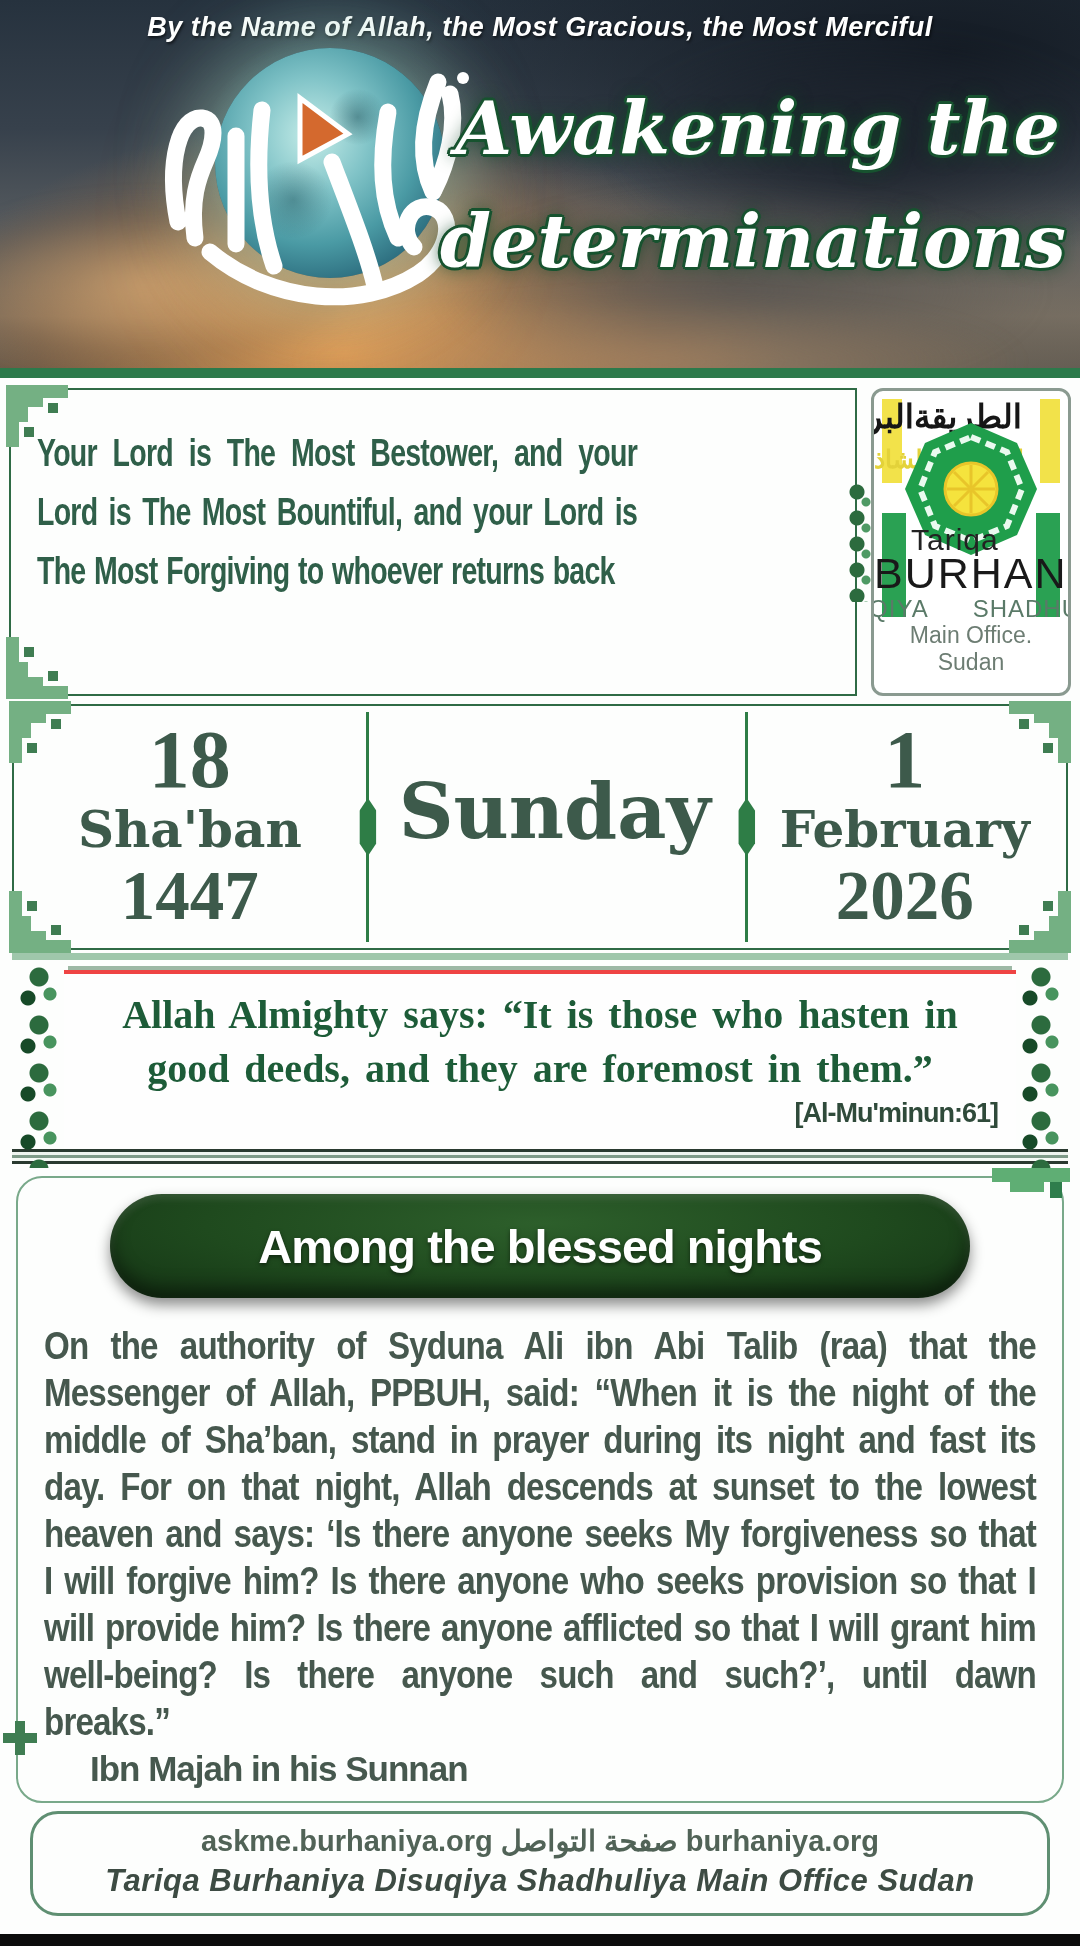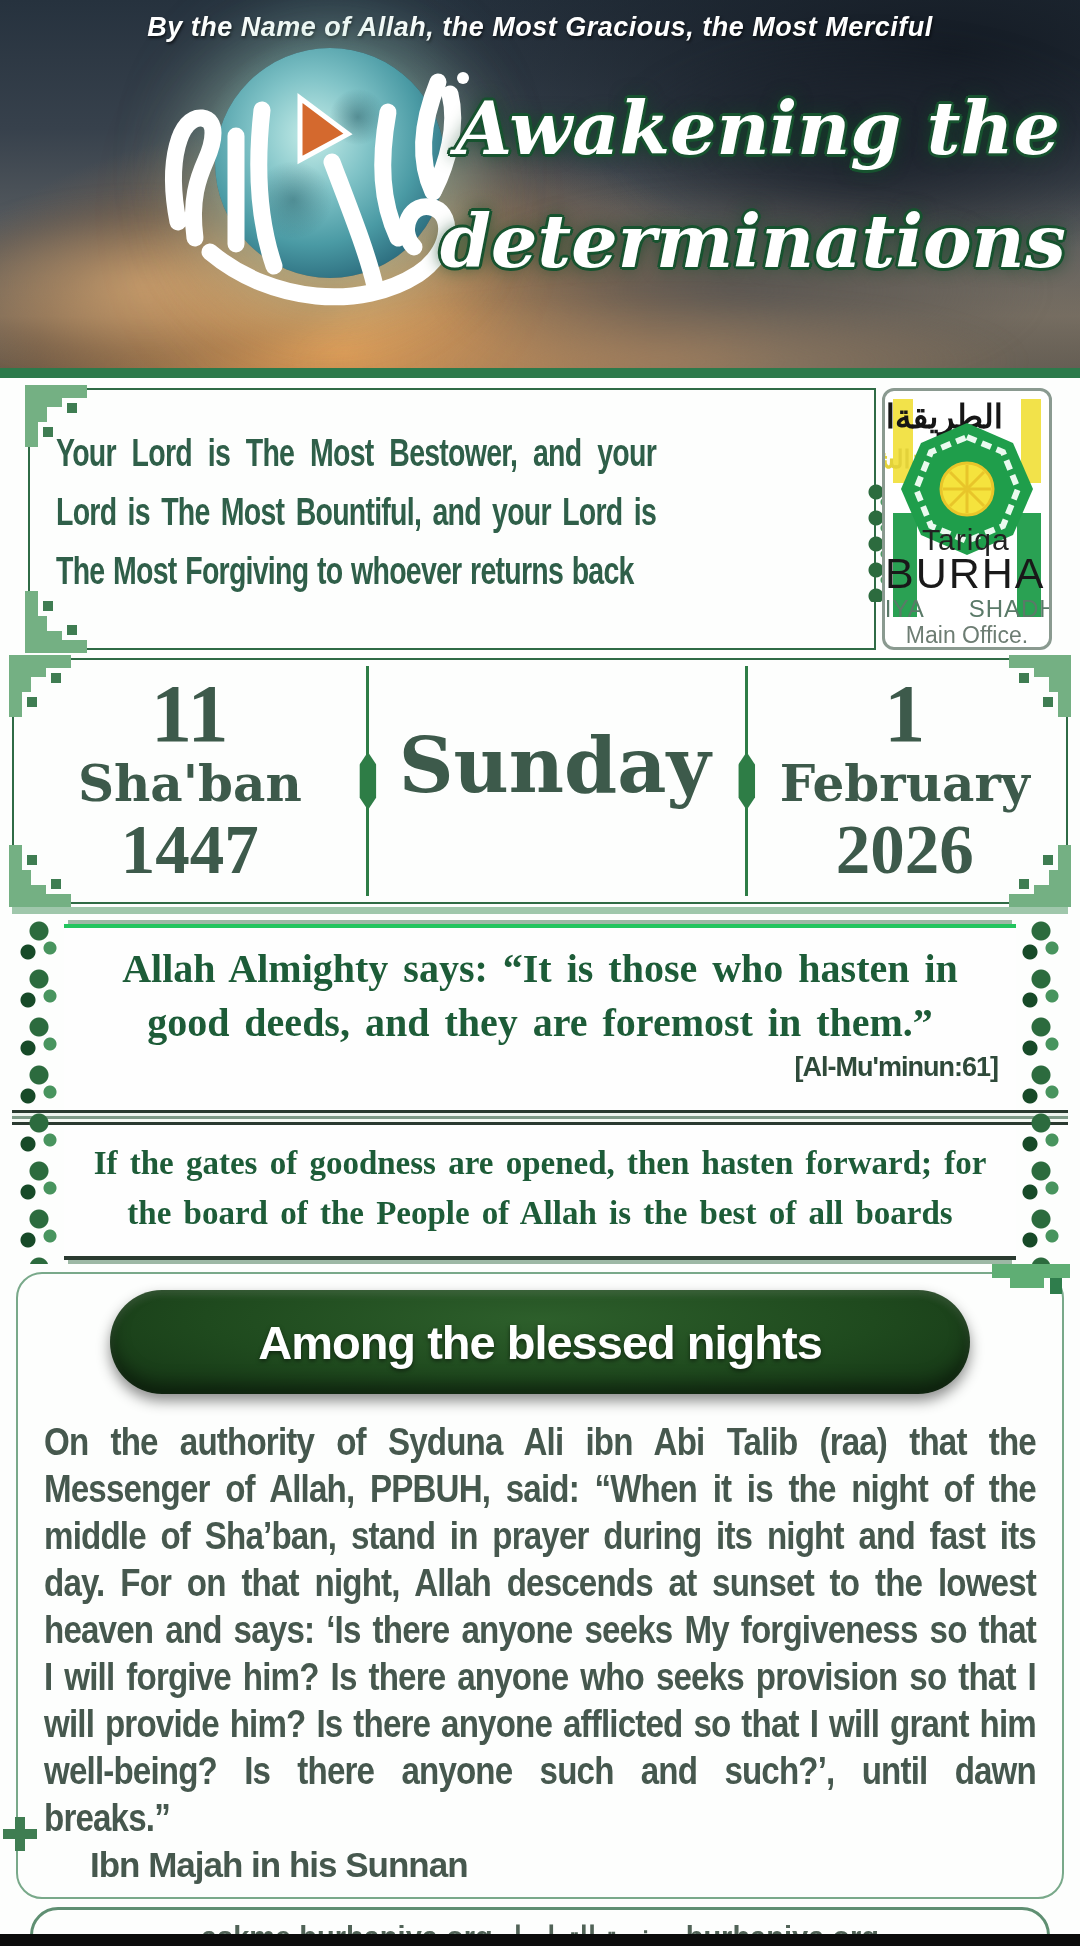--- a/index.html
+++ b/index.html
@@ -28,21 +28,21 @@
   .moon::after{content:"";position:absolute;inset:0;border-radius:50%;
     background:radial-gradient(circle 40px at 62% 30%, rgba(20,70,80,.45), transparent 70%),
                radial-gradient(circle 55px at 34% 66%, rgba(20,70,80,.4), transparent 70%);}
   .calli{position:absolute;left:150px;top:40px;}
   .title{position:absolute;top:72px;left:440px;width:620px;text-align:right;color:#fff;
     font-family:"DejaVu Serif",serif;font-style:italic;font-weight:bold;font-size:73px;line-height:1.55;
     text-shadow:2px 2px 0 #17532f,-2px -2px 0 #17532f,2px -2px 0 #17532f,-2px 2px 0 #17532f,
                 0 3px 0 #17532f,0 -3px 0 #17532f,3px 0 0 #17532f,-3px 0 0 #17532f,0 0 18px rgba(16,70,38,.95);}
 
   
-  .sec1{display:flex;gap:6px;margin:10px 28px 6px;height:262px;}
+  .sec1{display:flex;gap:14px;margin:10px 9px 6px;height:308px;}
   .verse-box{position:relative;flex:1;border:2px solid #2f6b45;background:#fdfefd;
              padding:34px 18px 0 26px;box-sizing:border-box;}
   .verse-text{width:800px;transform:scaleX(.75);transform-origin:left top;
     font-weight:bold;font-size:38px;line-height:1.55;letter-spacing:-1px;word-spacing:2px;
     color:#2f5f49;text-align:justify;}
   .leaf{position:absolute;right:-17px;top:92px;width:30px;height:120px;
     background:radial-gradient(circle 8px at 15px 10px,#2c6b3e 7px,transparent 8px) 0 0/30px 26px repeat-y,
                radial-gradient(circle 5px at 24px 20px,#4e9a64 4px,transparent 5px) 0 0/30px 26px repeat-y;}
   .logo-card{position:relative;width:392px;box-sizing:border-box;border:3px solid #8a9a90;
              border-radius:12px;background:#fff;overflow:hidden;}
@@ -85,21 +85,21 @@
     transform:translate(-50%,-50%);background:#2e7d46;
     clip-path:polygon(50% 0,100% 22%,100% 78%,50% 100%,0 78%,0 22%);}
 
   
   .quotes{position:relative;margin:10px 12px 4px;padding:0 52px;}
   .side-orn{position:absolute;top:-6px;bottom:-4px;width:46px;background:
     radial-gradient(circle at 23px 13px,#2c6b3e 9px,transparent 10px) 0 0/46px 48px repeat-y,
     radial-gradient(circle at 12px 34px,#174a28 7px,transparent 8px) 0 0/46px 48px repeat-y,
     radial-gradient(circle at 34px 30px,#48945e 6px,transparent 7px) 0 0/46px 48px repeat-y;}
   .so-l{left:4px;} .so-r{right:4px;}
-  .qbox1{border-top:4px solid #22c55e;box-shadow:0 -8px 0 -4px #9db8a5;padding:14px 18px 17px;background:#fefefe;}
+  .qbox1{border-top:4px solid #ef4444;box-shadow:0 -8px 0 -4px #9db8a5;padding:14px 18px 10px;background:#fefefe;}
   .q1-text{font-family:"Liberation Serif",serif;font-weight:bold;color:#1d5c38;font-size:40px;
            line-height:1.35;text-align:center;word-spacing:5px;}
   .q1-ref{font-weight:bold;color:#2f4a3a;font-size:27px;letter-spacing:-1px;margin:2px 0 10px 6px;text-align:right;}
   .q-divider{height:15px;margin:0 -52px;background:linear-gradient(180deg,
       #2a3a30 0 3px,#eef4ef 3px 6px,#7e9a88 6px 9px,#f5f9f5 9px 12px,#2a3a30 12px 15px);}
   .qbox2{border-bottom:4px solid #2a3a30;box-shadow:0 8px 0 -4px #9db8a5;padding:14px 14px 18px;background:#fefefe;}
   .q2-text{font-family:"Liberation Serif",serif;font-weight:bold;color:#1d5c38;font-size:33px;
            line-height:1.5;text-align:center;word-spacing:4px;}
 
   
@@ -202,21 +202,21 @@
   </div>
 
   <div class="date-box">
     <span class="corner tl"></span>
     <span class="corner tr"></span>
     <span class="corner bl"></span>
     <span class="corner br"></span>
     <div class="vdiv" style="left:33.5%"></div>
     <div class="vdiv" style="left:69.5%"></div>
     <div class="dcol">
-      <div class="d-day">11</div>
+      <div class="d-day">18</div>
       <div class="d-month">Sha'ban</div>
       <div class="d-year">1447</div>
     </div>
     <div>
         <div class="d-week">Sunday</div>
       </div>
     <div class="dcol">
       <div class="d-day">1</div>
       <div class="d-month">February</div>
       <div class="d-year">2026</div>
@@ -225,23 +225,20 @@
   <div class="sep"></div>
 
   <div class="quotes">
     <div class="side-orn so-l"></div>
     <div class="side-orn so-r"></div>
     <div class="qbox1">
       <div class="q1-text">Allah Almighty says: “It is those who hasten in good deeds, and they are foremost in them.”</div>
       <div class="q1-ref">[Al-Mu'minun:61]</div>
     </div>
     <div class="q-divider"></div>
-    <div class="qbox2">
-      <div class="q2-text">If the gates of goodness are opened, then hasten forward; for the board of the People of Allah is the best of all boards</div>
-    </div>
   </div>
 
   <div class="main-box">
     <span class="blob-tr"></span>
     <span class="cross-bl"></span>
     <div class="pill">
       <span class="pill-text">Among the blessed nights</span>
     </div>
     <div class="body-text">On the authority of Syduna Ali ibn Abi Talib (raa) that the Messenger of Allah, PPBUH, said: “When it is the night of the middle of Sha’ban, stand in prayer during its night and fast its day. For on that night, Allah descends at sunset to the lowest heaven and says: ‘Is there anyone seeks My forgiveness so that I will forgive him? Is there anyone who seeks provision so that I will provide him? Is there anyone afflicted so that I will grant him well-being? Is there anyone such and such?’, until dawn breaks.”</div>
     <div class="source-line">Ibn Majah in his Sunnan</div>

